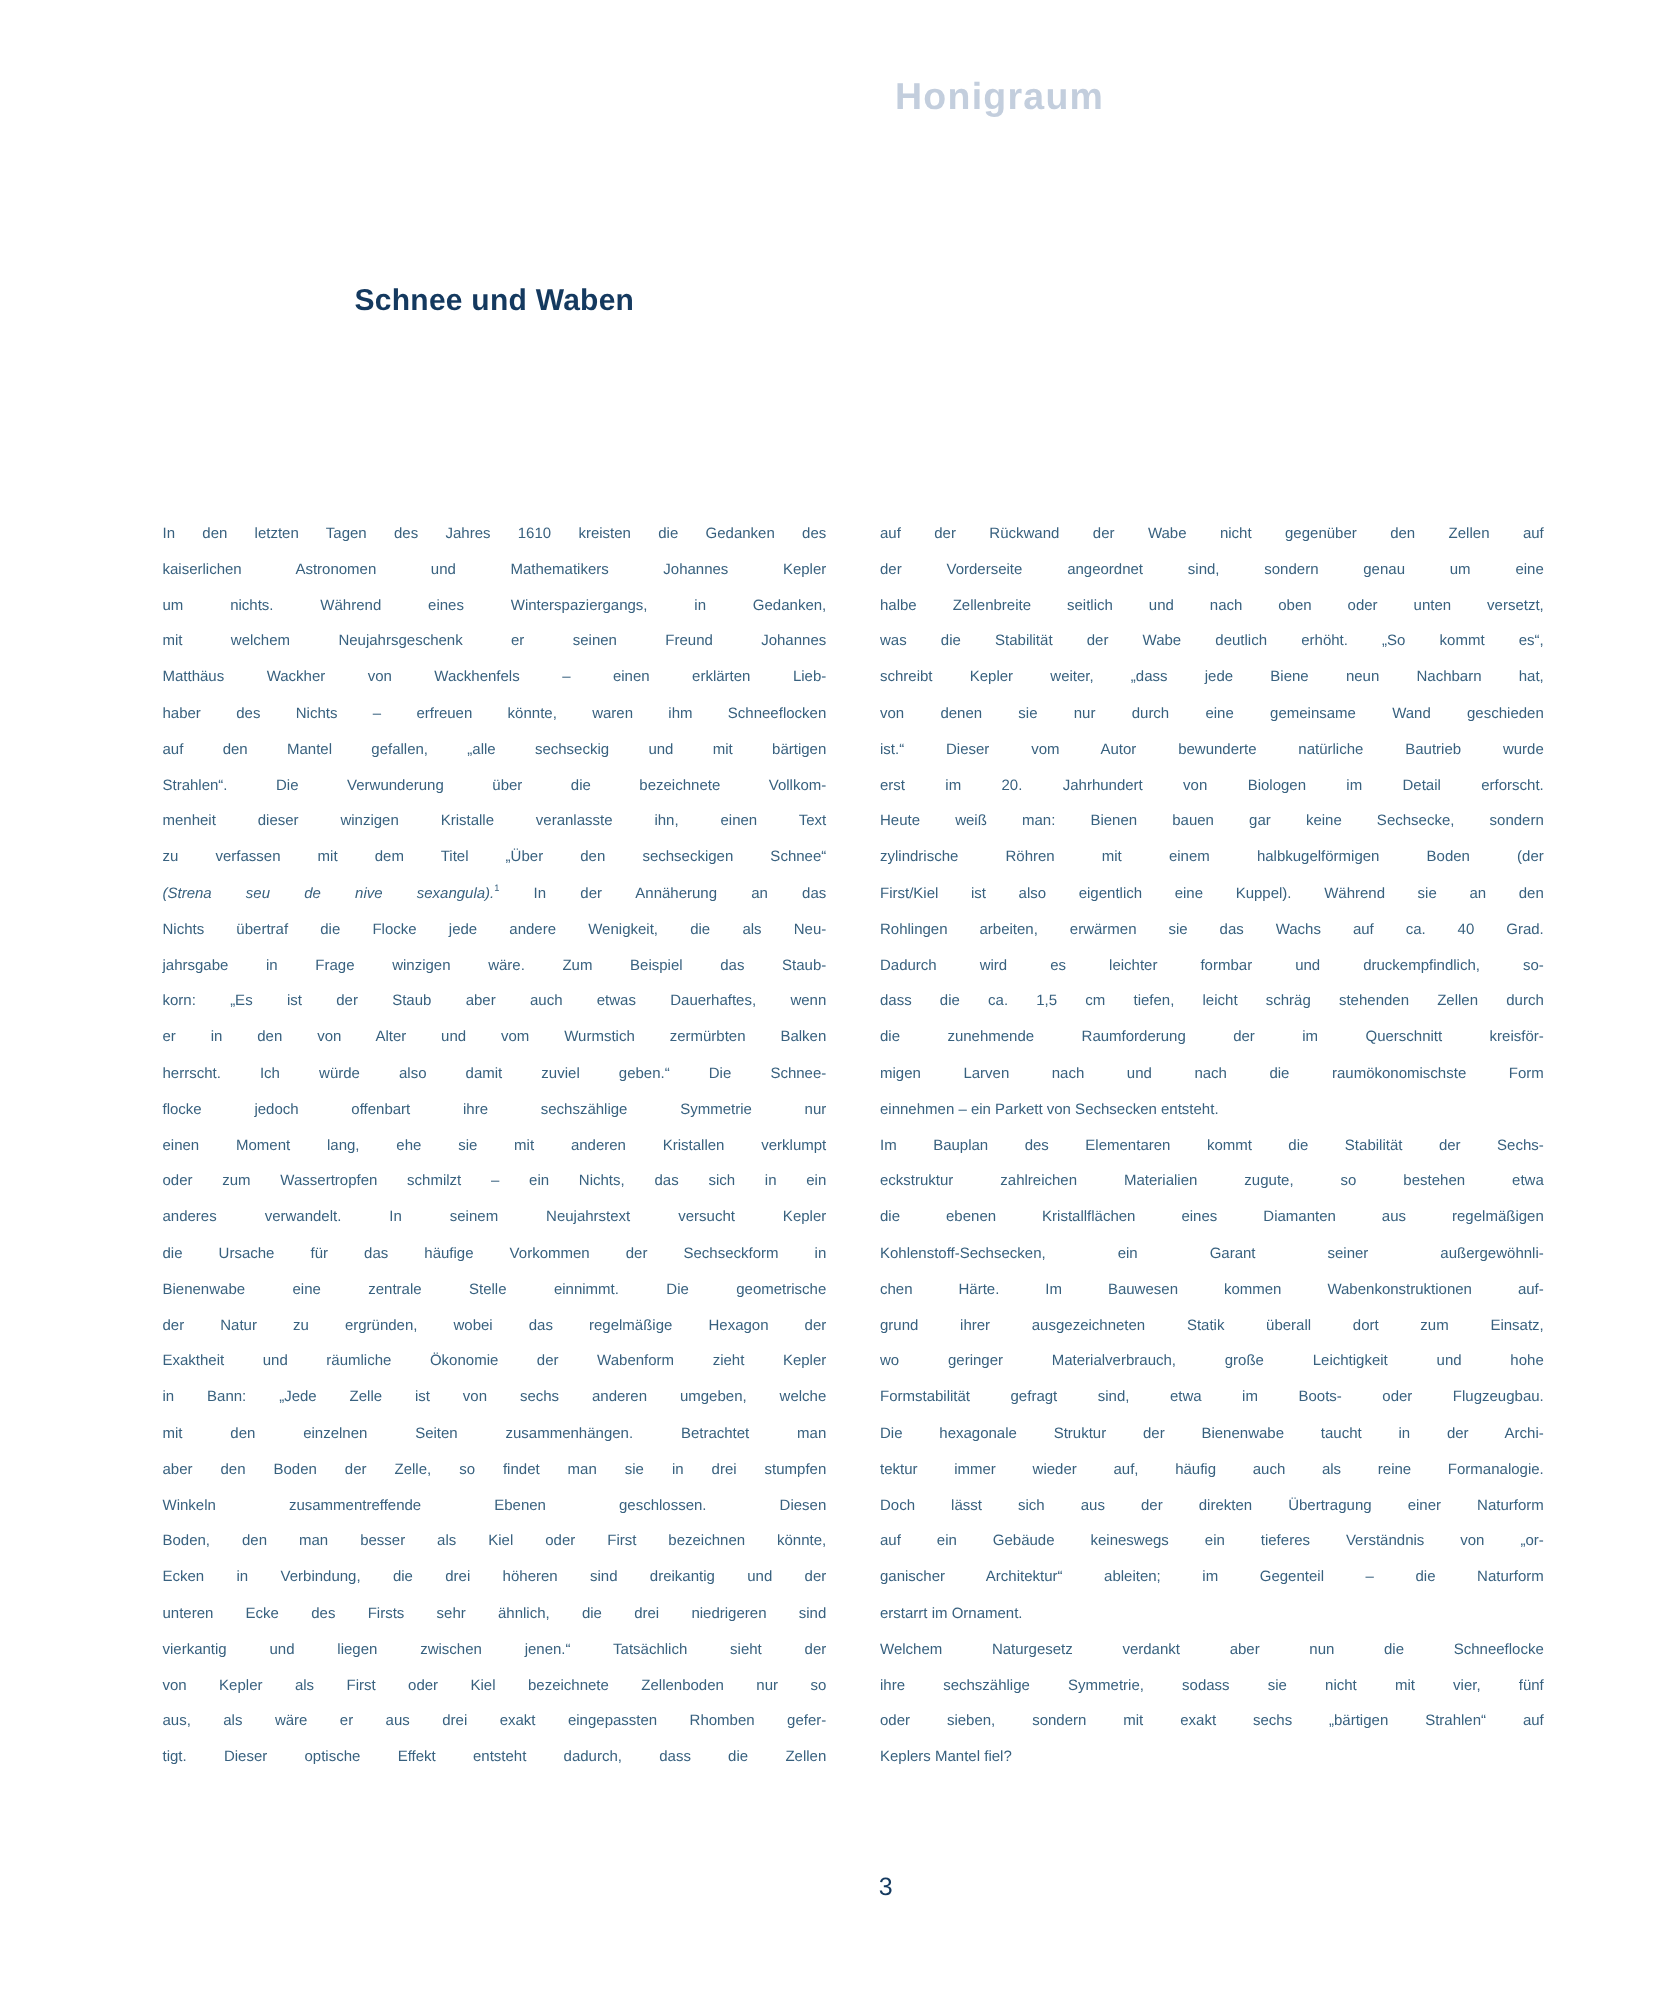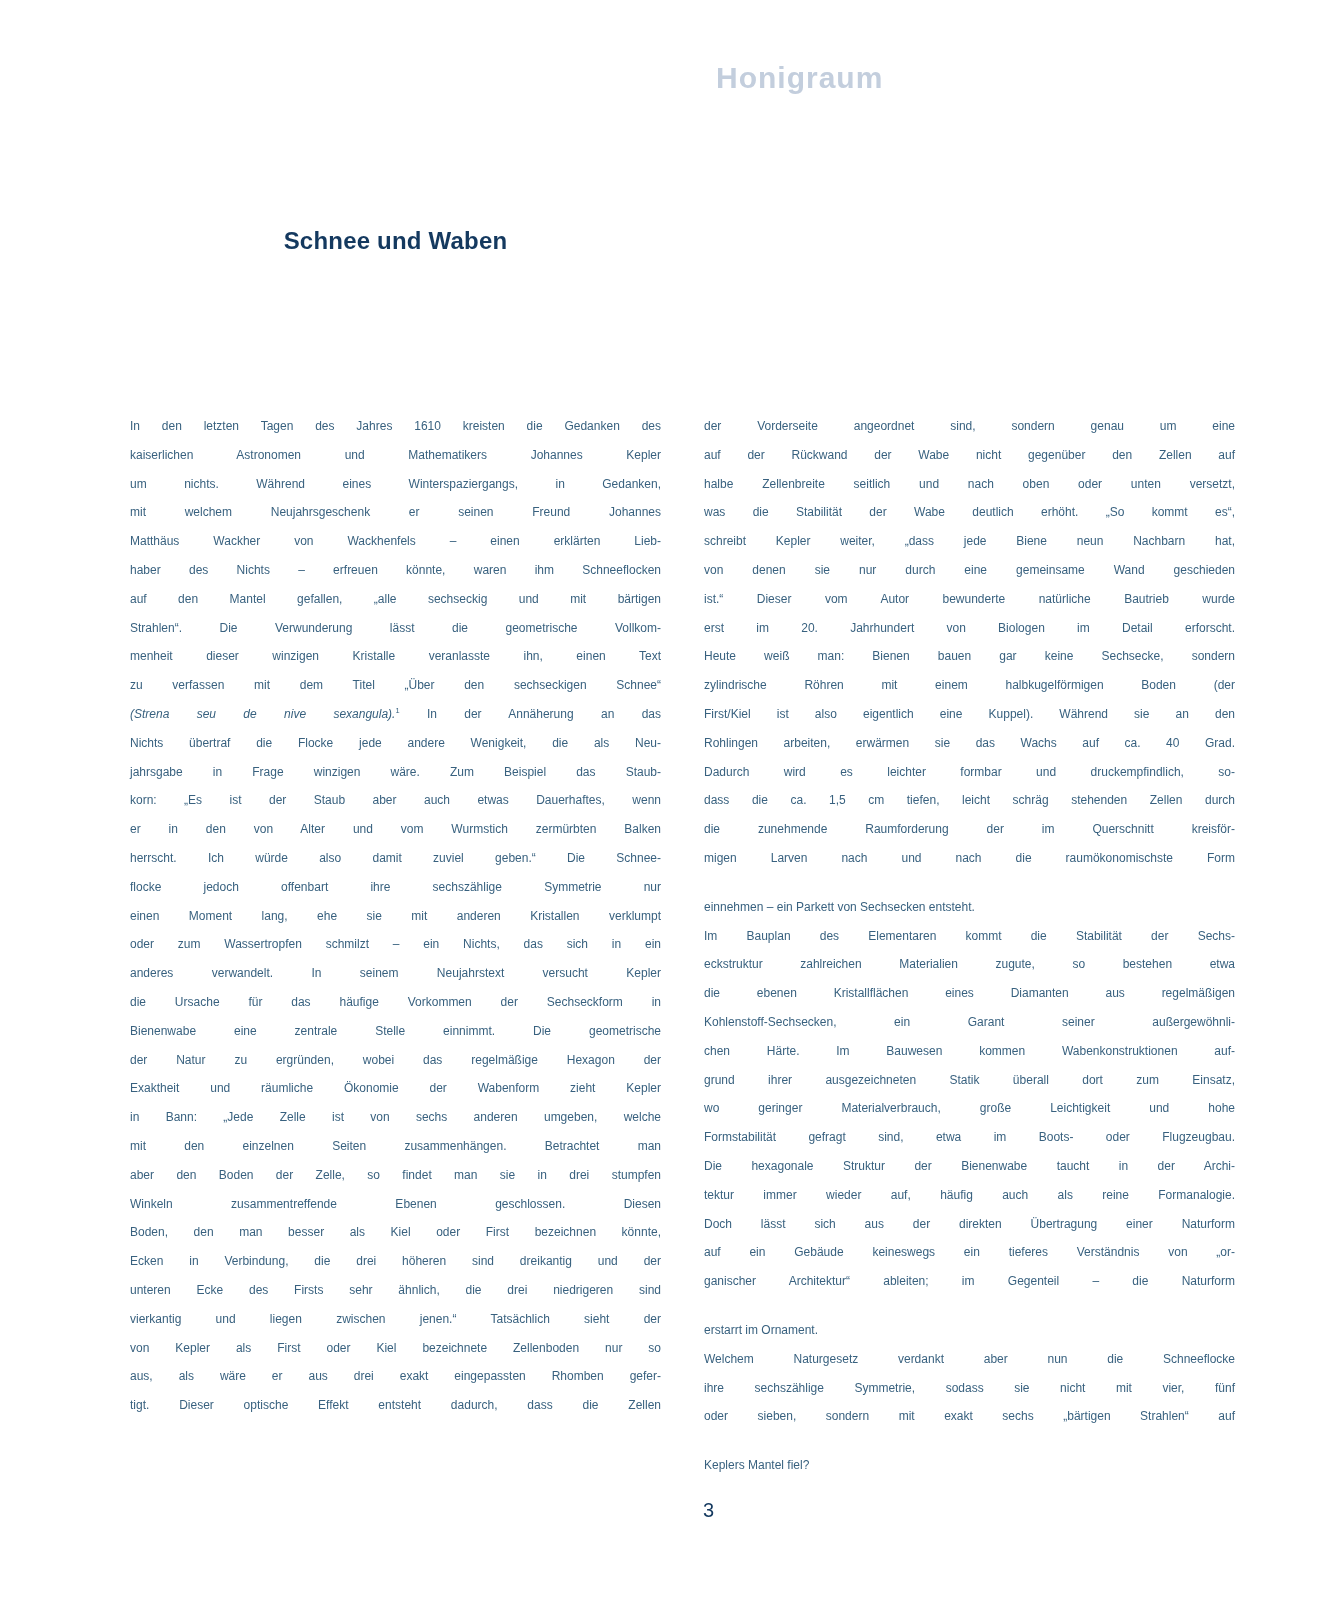--- a/index.html
+++ b/index.html
@@ -53,21 +53,20 @@
   }
   .column-left  { left: 130px; }
   .column-right { left: 704px; }
   .line {
     height: 28.8px;
     text-align: justify;
     text-align-last: justify;
   }
   .line.para-end {
     text-align-last: left;
-    margin-top: 20px;
   }
   .line em { font-style: italic; }
   .line sup {
     font-size: 0.62em;
     vertical-align: super;
     line-height: 0;
   }
   .page-number {
     position: absolute;
     left: 703px;
@@ -85,21 +84,21 @@
   <div class="section-title">Schnee und Waben</div>
 
   <div class="column column-left">
       <div class="line">In den letzten Tagen des Jahres 1610 kreisten die Gedanken des</div>
       <div class="line">kaiserlichen Astronomen und Mathematikers Johannes Kepler</div>
       <div class="line">um nichts. Während eines Winterspaziergangs, in Gedanken,</div>
       <div class="line">mit welchem Neujahrsgeschenk er seinen Freund Johannes</div>
       <div class="line">Matthäus Wackher von Wackhenfels – einen erklärten Lieb-</div>
       <div class="line">haber des Nichts – erfreuen könnte, waren ihm Schneeflocken</div>
       <div class="line">auf den Mantel gefallen, „alle sechseckig und mit bärtigen</div>
-      <div class="line">Strahlen“. Die Verwunderung lässt die geometrische Vollkom-</div>
+      <div class="line">Strahlen“. Die Verwunderung über die bezeichnete Vollkom-</div>
       <div class="line">menheit dieser winzigen Kristalle veranlasste ihn, einen Text</div>
       <div class="line">zu verfassen mit dem Titel „Über den sechseckigen Schnee“</div>
       <div class="line"><em>(Strena seu de nive sexangula).</em><sup>1</sup><span> In der Annäherung an das</span></div>
       <div class="line">Nichts übertraf die Flocke jede andere Wenigkeit, die als Neu-</div>
       <div class="line">jahrsgabe in Frage winzigen wäre. Zum Beispiel das Staub-</div>
       <div class="line">korn: „Es ist der Staub aber auch etwas Dauerhaftes, wenn</div>
       <div class="line">er in den von Alter und vom Wurmstich zermürbten Balken</div>
       <div class="line">herrscht. Ich würde also damit zuviel geben.“ Die Schnee-</div>
       <div class="line">flocke jedoch offenbart ihre sechszählige Symmetrie nur</div>
       <div class="line">einen Moment lang, ehe sie mit anderen Kristallen verklumpt</div>
@@ -116,22 +115,22 @@
       <div class="line">Boden, den man besser als Kiel oder First bezeichnen könnte,</div>
       <div class="line">Ecken in Verbindung, die drei höheren sind dreikantig und der</div>
       <div class="line">unteren Ecke des Firsts sehr ähnlich, die drei niedrigeren sind</div>
       <div class="line">vierkantig und liegen zwischen jenen.“ Tatsächlich sieht der</div>
       <div class="line">von Kepler als First oder Kiel bezeichnete Zellenboden nur so</div>
       <div class="line">aus, als wäre er aus drei exakt eingepassten Rhomben gefer-</div>
       <div class="line">tigt. Dieser optische Effekt entsteht dadurch, dass die Zellen</div>
     </div>
 
   <div class="column column-right">
+      <div class="line">auf der Rückwand der Wabe nicht gegenüber den Zellen auf</div>
       <div class="line">der Vorderseite angeordnet sind, sondern genau um eine</div>
-      <div class="line">auf der Rückwand der Wabe nicht gegenüber den Zellen auf</div>
       <div class="line">halbe Zellenbreite seitlich und nach oben oder unten versetzt,</div>
       <div class="line">was die Stabilität der Wabe deutlich erhöht. „So kommt es“,</div>
       <div class="line">schreibt Kepler weiter, „dass jede Biene neun Nachbarn hat,</div>
       <div class="line">von denen sie nur durch eine gemeinsame Wand geschieden</div>
       <div class="line">ist.“ Dieser vom Autor bewunderte natürliche Bautrieb wurde</div>
       <div class="line">erst im 20. Jahrhundert von Biologen im Detail erforscht.</div>
       <div class="line">Heute weiß man: Bienen bauen gar keine Sechsecke, sondern</div>
       <div class="line">zylindrische Röhren mit einem halbkugelförmigen Boden (der</div>
       <div class="line">First/Kiel ist also eigentlich eine Kuppel). Während sie an den</div>
       <div class="line">Rohlingen arbeiten, erwärmen sie das Wachs auf ca. 40 Grad.</div>

